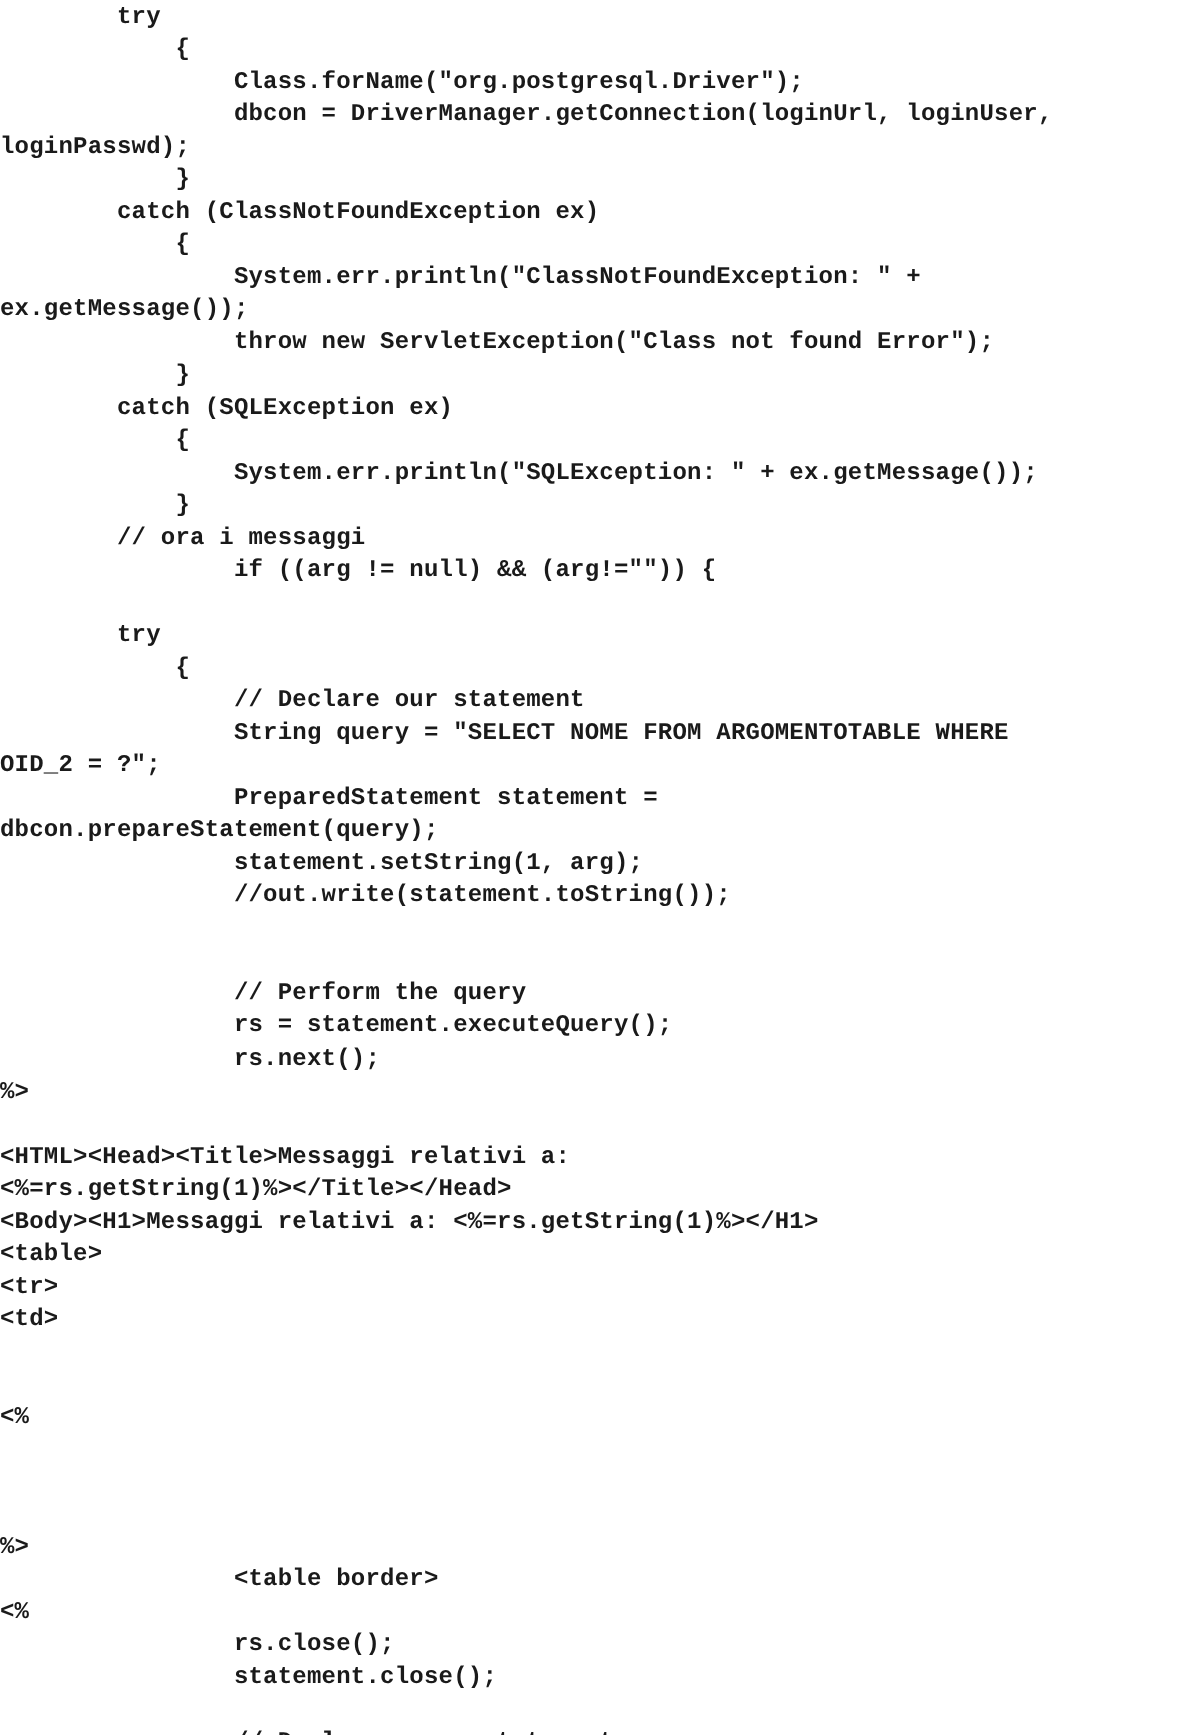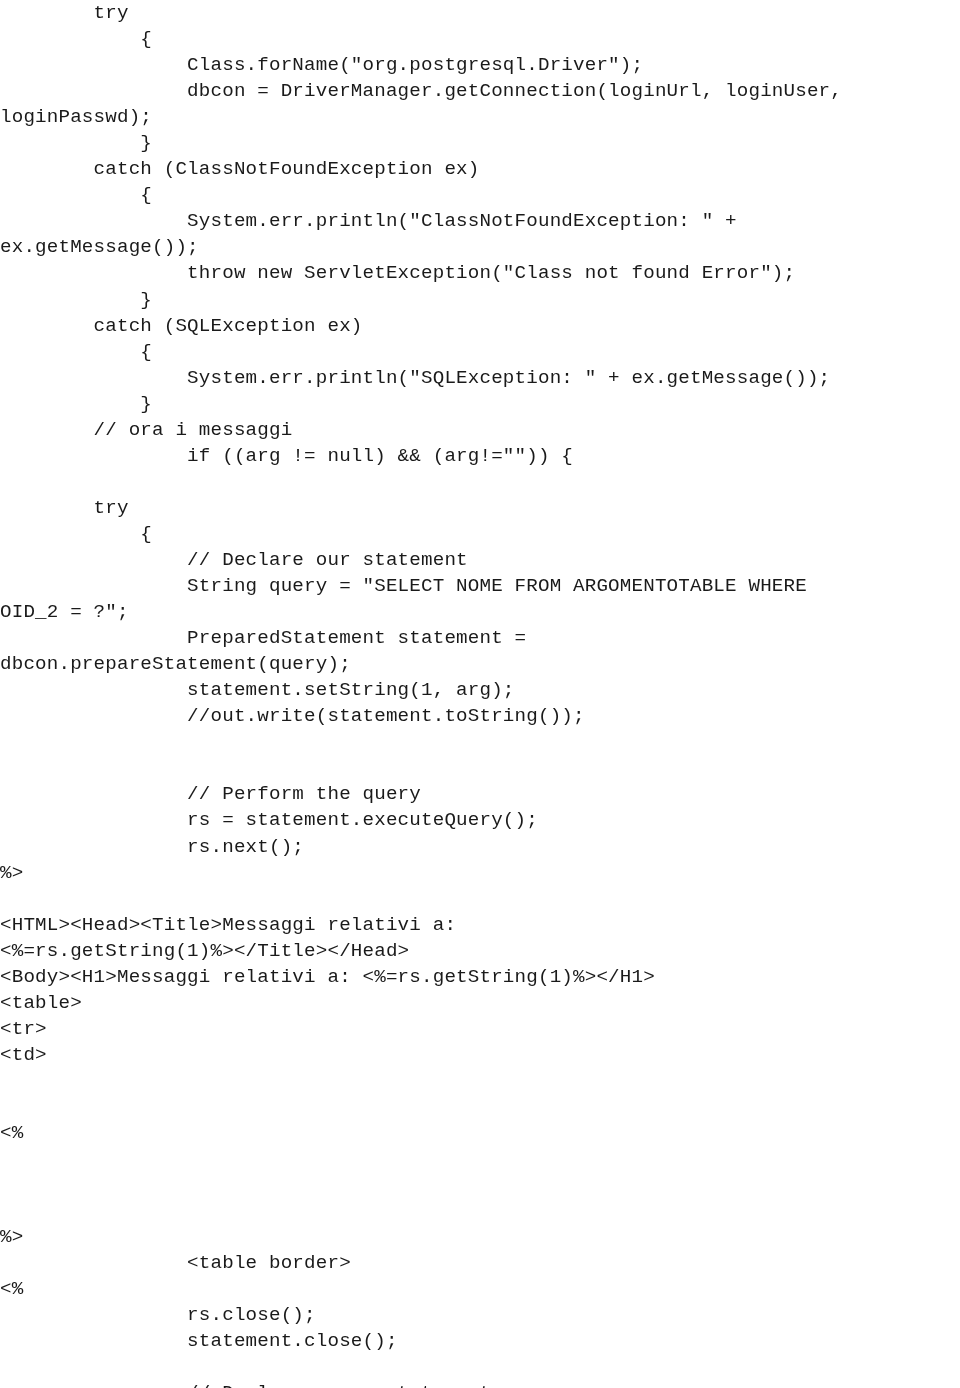--- a/index.html
+++ b/index.html
@@ -11,20 +11,21 @@
     width: 960px;
     height: 1388px;
     overflow: hidden;
     font-family: "Liberation Mono", "DejaVu Sans Mono", monospace;
   }
   #page {
     position: relative;
     width: 960px;
     height: 1388px;
     background: #ffffff;
+    font-weight: bold;
   }
   #code-listing {
     position: absolute;
     left: 0;
     top: 0;
     width: 960px;
     margin: 0;
     padding: 0;
     font-family: "Liberation Mono", "DejaVu Sans Mono", monospace;
     font-size: 19.2px;

